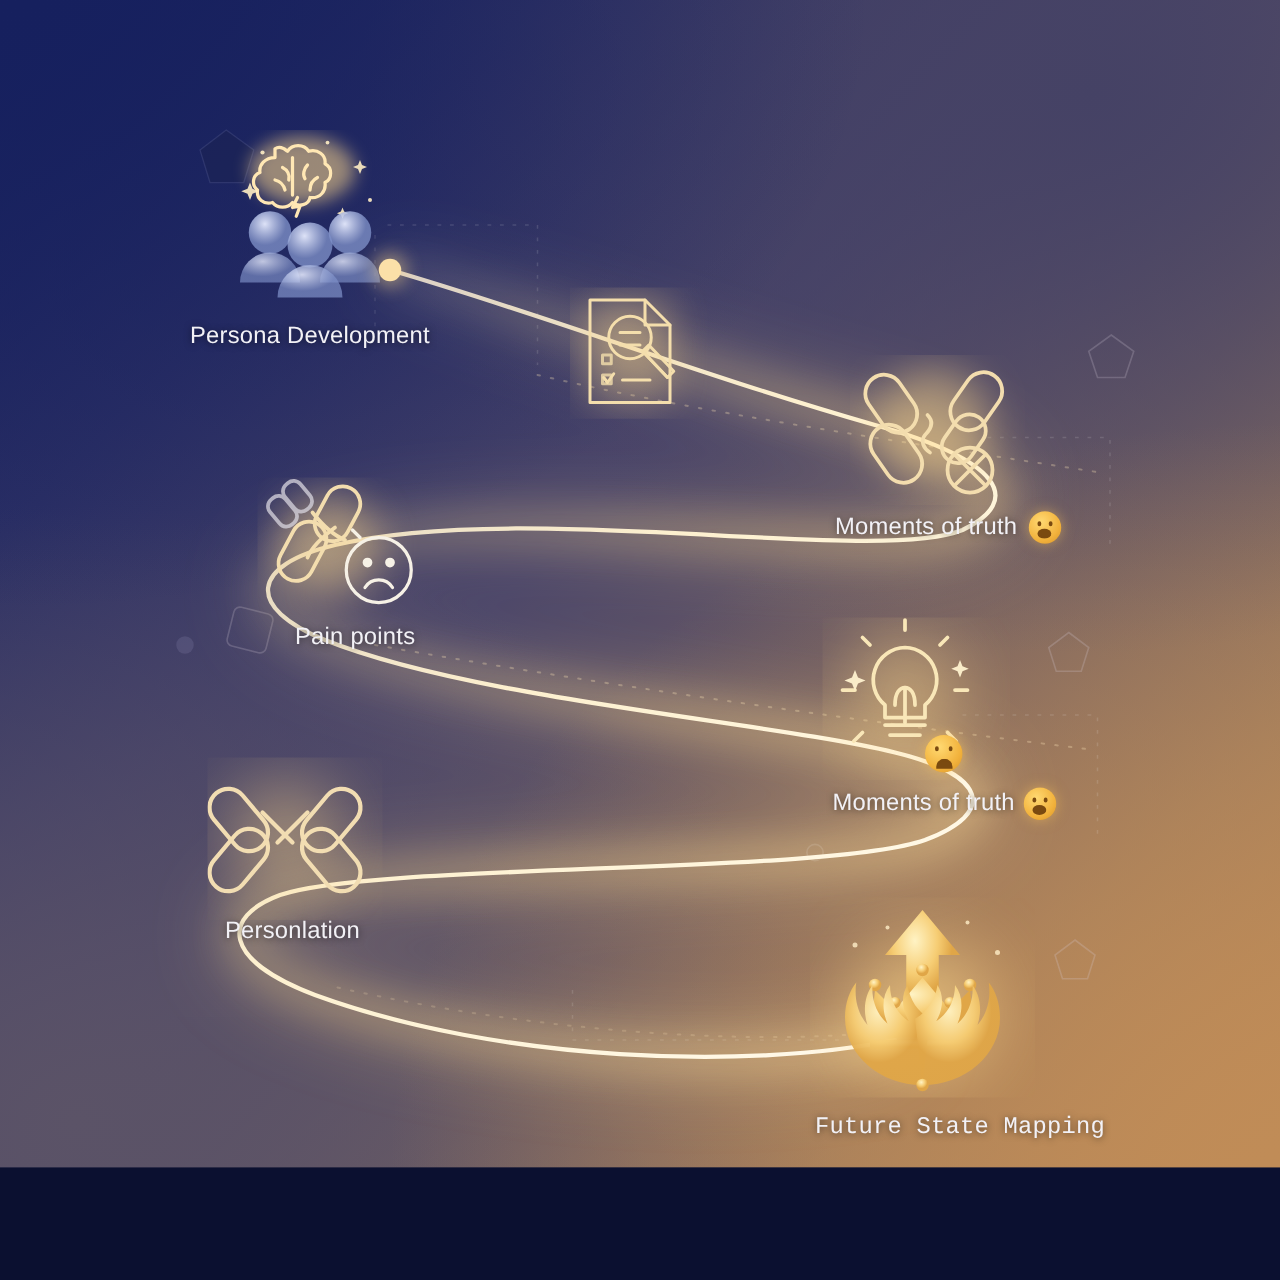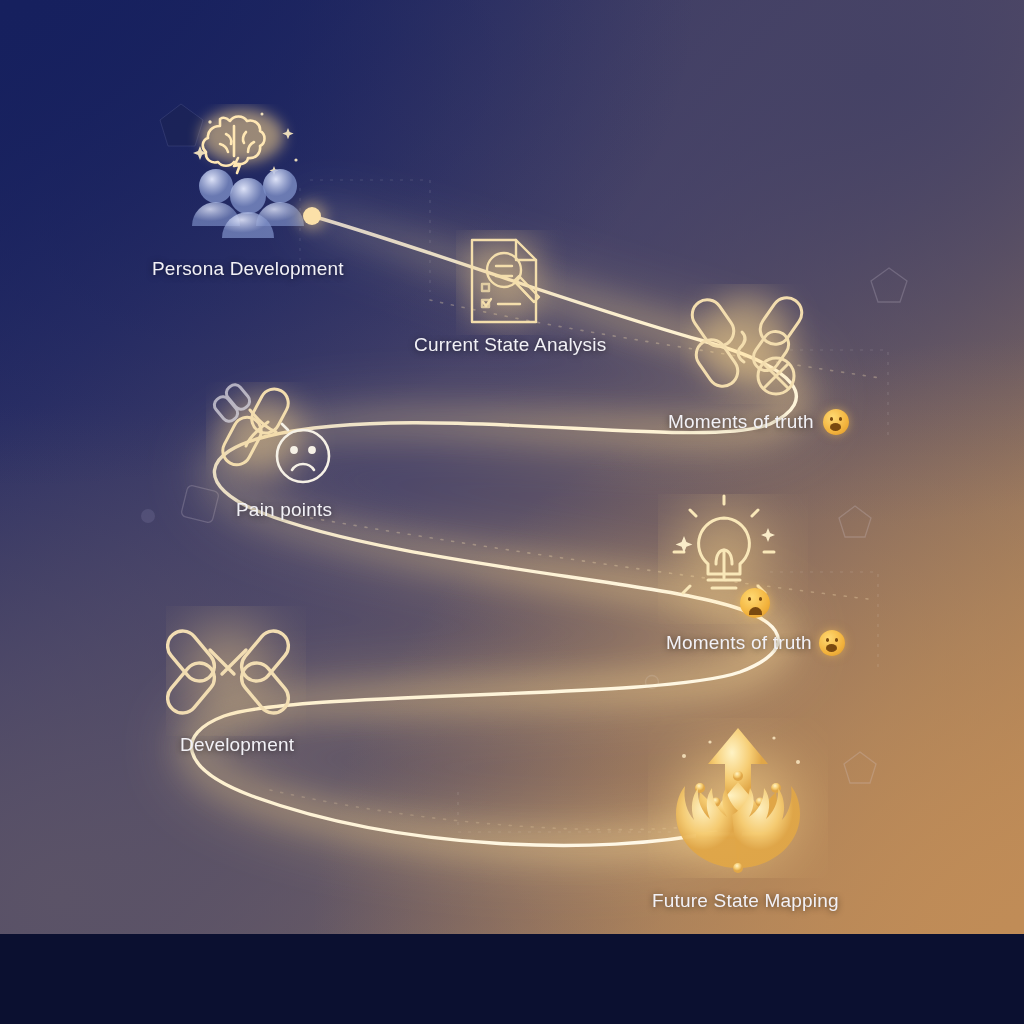--- a/index.html
+++ b/index.html
@@ -161,23 +161,20 @@
         <path d="M40 36 h16 M40 46 h16"></path>
         <path d="M60 53 l18 19"></path>
         <path d="M58 51 l5 -5 l20 21 l-5 5 z"></path>
         <path d="M26 54 h7 v7 h-7 z" stroke-opacity=".8"></path>
         <path d="M26 70 h7 v7 h-7 z" stroke-opacity=".8"></path>
         <path d="M27 72 l3 4 l5 -7"></path>
         <path d="M42 74 h22"></path>
       </g>
     </svg>
   </div>
-  <div class="nlabel" style="left:414px;top:334px;">
-    <span>Current State Analysis</span>
-  </div>
 
   <div class="node" style="left:680px;top:284px;">
     <svg width="140" height="120" viewBox="0 0 140 120">
       <g filter="url(#soft2)" opacity=".45">
           <circle cx="66" cy="56" r="46" fill="#ffd98a"></circle>
         </g>
       <g fill="none" stroke="#f3ddae" stroke-width="3" stroke-linecap="round" stroke-linejoin="round">
         <rect x="18" y="14" width="30" height="50" rx="15" transform="rotate(-35 33 39)"></rect>
         <rect x="22" y="54" width="30" height="50" rx="15" transform="rotate(-35 37 79)"></rect>
         <rect x="86" y="12" width="30" height="50" rx="15" transform="rotate(35 101 37)"></rect>
@@ -268,21 +265,21 @@
       <g fill="none" stroke="#f2ddb2" stroke-width="3.4" stroke-linecap="round" stroke-linejoin="round">
         <rect x="10" y="22" width="30" height="56" rx="15" transform="rotate(-40 25 50)"></rect>
         <rect x="84" y="22" width="30" height="56" rx="15" transform="rotate(40 99 50)"></rect>
         <rect x="10" y="54" width="30" height="56" rx="15" transform="rotate(40 25 82)"></rect>
         <rect x="84" y="54" width="30" height="56" rx="15" transform="rotate(-40 99 82)"></rect>
         <path d="M44 44 c8 8 16 16 24 24 M80 44 c-8 8 -16 16 -24 24"></path>
       </g>
     </svg>
   </div>
   <div class="nlabel" style="left:180px;top:734px;">
-    <span>Development</span>
+    <span>Personlation</span>
   </div>
 
   <div class="node" style="left:648px;top:718px;">
     <svg width="180" height="160" viewBox="0 0 180 160">
       <g filter="url(#soft3)" opacity=".6">
           <circle cx="90" cy="92" r="56" fill="#ffd98a"></circle>
         </g>
 
       <g fill="url(#goldg)">
         <path d="M90 10 l30 36 h-17 v52 h-26 v-52 h-17 z"></path>
@@ -308,17 +305,17 @@
         <circle cx="90" cy="150" r="5"></circle>
       </g>
       <g fill="#ffeec8" opacity=".8">
         <circle cx="36" cy="38" r="2"></circle>
           <circle cx="150" cy="44" r="2"></circle>
         <circle cx="62" cy="24" r="1.6"></circle>
           <circle cx="126" cy="20" r="1.6"></circle>
       </g>
     </svg>
   </div>
-  <div class="nlabel" style="left:652px;top:890px;">
+  <div class="nlabel" style="left:652px;top:890px;font-family:Liberation Mono, monospace;">
     <span>Future State Mapping</span>
   </div>
 
 </div>
 
 </body></html>

